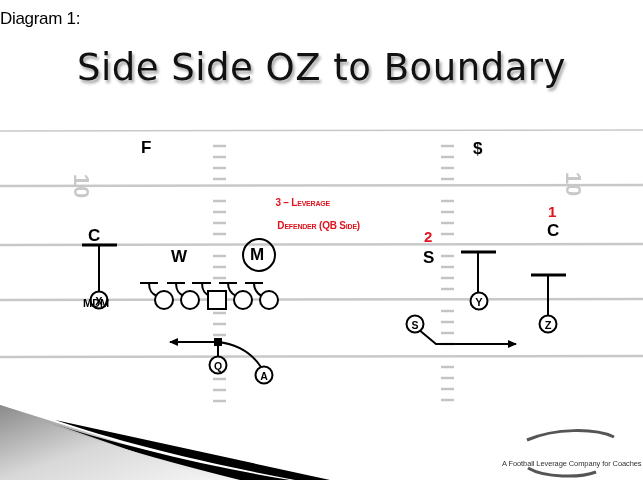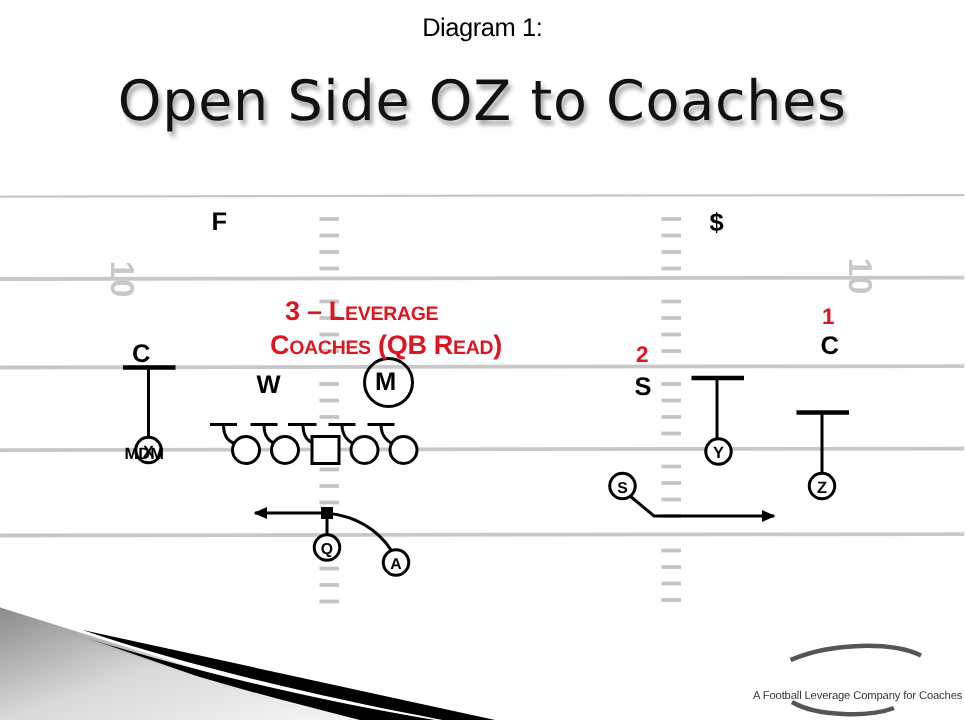--- a/index.html
+++ b/index.html
@@ -1,33 +1,33 @@
 <!DOCTYPE html>
 <html><head>
 <meta charset="utf-8">
 <style>
   html, body { margin:0; padding:0; background:#ffffff; }
   body { width:643px; height:480px; position:relative; overflow:hidden; font-family:"Liberation Sans", sans-serif; }
-  .subtitle { position:absolute; top:9px; left:0; width:643px; text-align:center; font-size:17px; color:#000; letter-spacing:-0.3px; }
+  .subtitle { position:absolute; top:9px; left:0; width:643px; font-size:17px; color:#000; letter-spacing:-0.3px; }
   .title { position:absolute; top:46px; left:0; width:643px; text-align:center; font-size:37px; color:#111; font-family:"DejaVu Sans", sans-serif; letter-spacing:0.5px; text-shadow:2px 3px 3px rgba(0,0,0,0.35); }
   svg.field { position:absolute; left:0; top:0; }
   .lbl { position:absolute; font-family:"Liberation Sans", sans-serif; font-weight:bold; color:#000; }
   .red { color:#e0141e; }
-  .lev { position:absolute; font-family:"Liberation Sans", sans-serif; font-weight:bold; color:#e0141e; font-size:18px; text-align:left; font-variant:small-caps; letter-spacing:-0.2px; }
+  .lev { position:absolute; font-family:"Liberation Sans", sans-serif; font-weight:bold; color:#e0141e; font-size:10px; text-align:right; font-variant:small-caps; letter-spacing:-0.2px; }
   .logo { position:absolute; left:502px; top:425px; width:135px; height:55px; }
   .logo .word { position:absolute; left:6px; top:10px; font-size:22px; letter-spacing:-1.5px; }
   .logo .xo { color:#444; font-weight:normal; }
   .logo .labs { color:#e0141e; font-weight:bold; }
   .logo .tag { position:absolute; left:0; top:34px; font-size:7.5px; color:#333; white-space:nowrap; letter-spacing:-0.1px; }
 </style>
 </head>
 <body>
 
 <div class="subtitle">Diagram 1:</div>
-<div class="title">Open Side OZ to Coaches</div>
+<div class="title">Side Side OZ to Boundary</div>
 
 <svg class="field" width="643" height="480" viewBox="0 0 643 480" xmlns="http://www.w3.org/2000/svg">
   <defs>
     <marker id="arrow" markerWidth="10" markerHeight="10" refX="8" refY="5" orient="auto" markerUnits="userSpaceOnUse">
       <path d="M0,1 L9,5 L0,9 Z" fill="#000"></path>
     </marker>
     <linearGradient id="swoosh" x1="0" y1="0" x2="1" y2="1">
       <stop offset="0" stop-color="#8a8a8a"></stop>
       <stop offset="0.5" stop-color="#d8d8d8"></stop>
       <stop offset="1" stop-color="#f4f4f4"></stop>
@@ -158,19 +158,19 @@
 <div class="lbl" style="left:473px;top:139px;font-size:17px;">$</div>
 <div class="lbl" style="left:88px;top:226px;font-size:17px;">C</div>
 <div class="lbl" style="left:547px;top:221px;font-size:17px;">C</div>
 <div class="lbl" style="left:171px;top:247px;font-size:17px;">W</div>
 <div class="lbl" style="left:250px;top:245px;font-size:17px;">M</div>
 <div class="lbl" style="left:423px;top:248px;font-size:17px;">S</div>
 
 <div class="lbl red" style="left:548px;top:203px;font-size:15px;">1</div>
 <div class="lbl red" style="left:424px;top:228px;font-size:15px;">2</div>
 <div class="lev" style="left:190px;top:197px;width:140px;">3 – Leverage</div>
-<div class="lev" style="left:180px;top:220px;width:180px;">Coaches (QB Read)</div>
+<div class="lev" style="left:180px;top:220px;width:180px;">Defender (QB Side)</div>
 
 <div class="lbl" style="left:83px;top:297px;font-size:11px;">MDM</div>
 
 <div class="logo">
   <div class="tag">A Football Leverage Company for Coaches</div>
 </div>
 
 </body></html>

